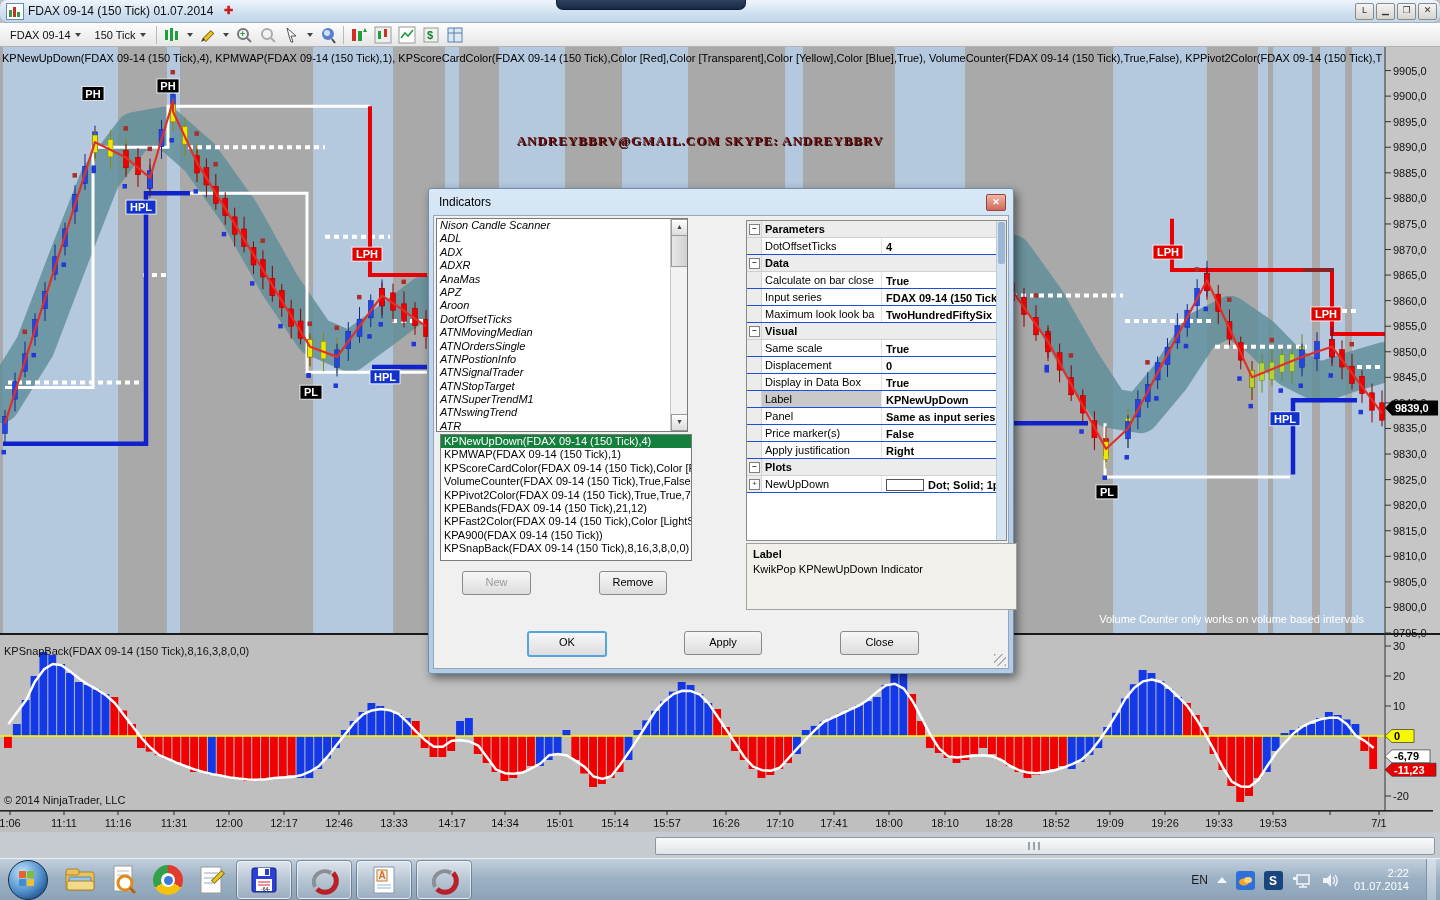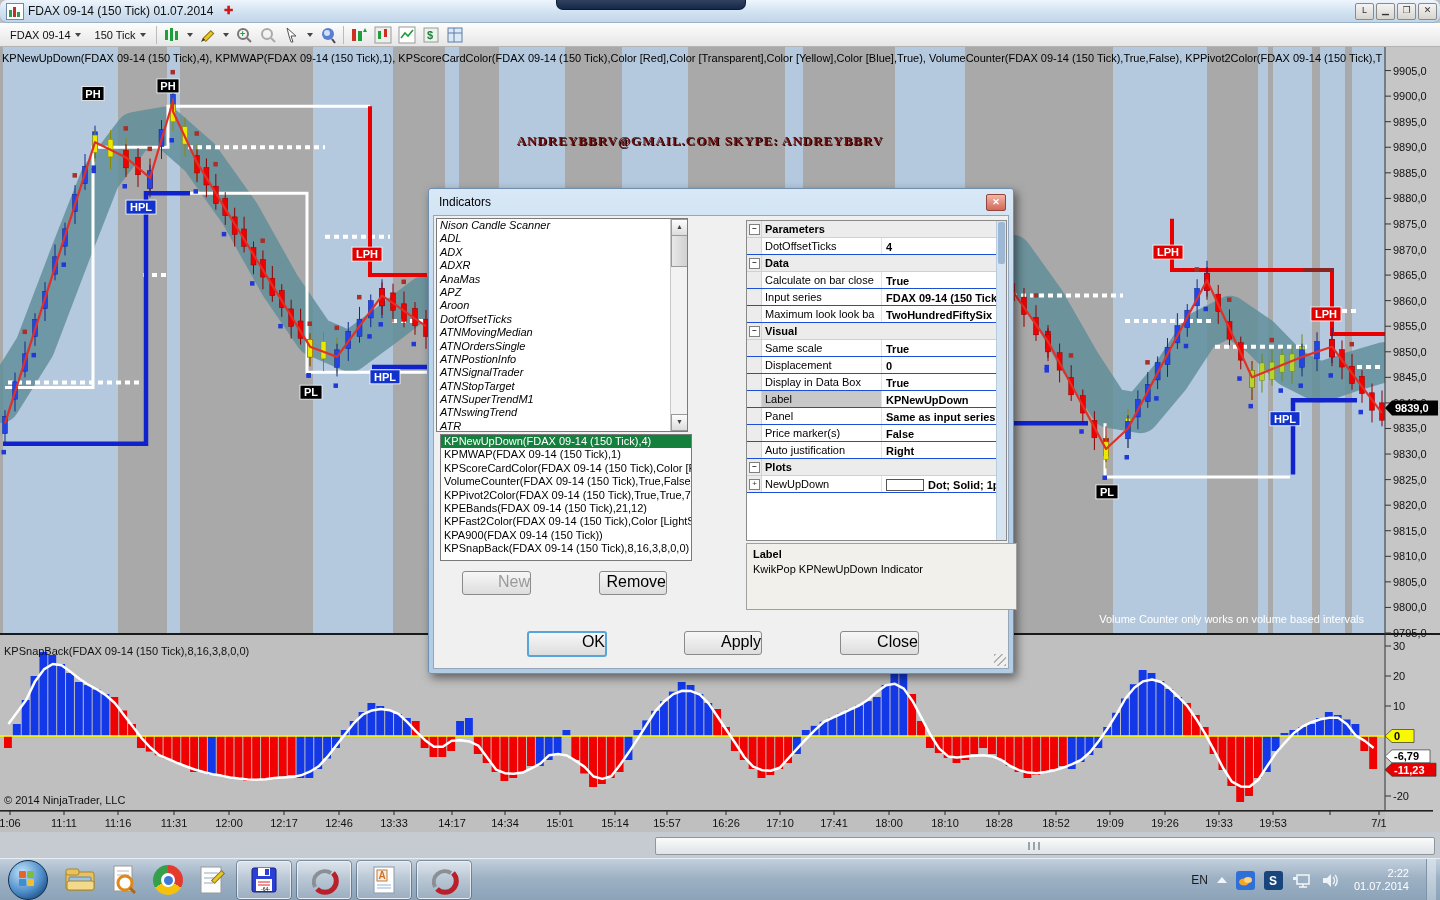--- a/index.html
+++ b/index.html
@@ -72,21 +72,21 @@
   .listbox{position:absolute;background:#fff;border:1px solid #7a7a7a;overflow:hidden;}
   #lb1{left:2px;top:2px;width:250px;height:212px;font-style:italic;}
   #lb2{left:6px;top:218px;width:250px;height:125px;}
   .li{height:13.4px;line-height:13.4px;padding-left:3px;white-space:nowrap;overflow:hidden;font-size:11px;}
   .li.sel{background:#15803d;color:#fff;}
   .lb-scroll{position:absolute;right:0;top:0;width:16px;height:100%;background:#f2f2f2;border-left:1px solid #c8c8c8;}
   .lb-arr{position:absolute;left:0;width:15px;height:15px;background:linear-gradient(#fdfdfd,#dcdcdc);
     border:1px solid #9a9a9a;font-size:7px;text-align:center;line-height:14px;color:#444;}
   .lb-thumb{position:absolute;left:0;top:16px;width:15px;height:30px;background:linear-gradient(90deg,#e8e8e8,#d0d0d0);border:1px solid #9a9a9a;}
   .btn{position:absolute;height:22px;background:linear-gradient(#f7f7f7,#dddddd);border:1px solid #8a8a8a;
-    border-radius:3px;font-size:16px;text-align:right;line-height:20px;}
+    border-radius:3px;font-size:11px;text-align:center;line-height:20px;}
   .btn.disabled{color:#9a9a9a;}
   .btn.focus{border:2px solid #56a4da;line-height:18px;}
   #grid{position:absolute;left:312px;top:4px;width:259px;height:319px;background:#fff;border:1px solid #8a8a8a;overflow:hidden;}
   .grow{display:flex;height:16px;border-bottom:1px solid #1d4ed8;align-items:stretch;font-size:11px;}
   .gmar{width:14px;background:#ececec;border-right:1px solid #d4d4d4;position:relative;flex:none;}
   .pmbox{position:absolute;left:2px;top:3px;width:9px;height:9px;border:1px solid #808080;background:#fff;
     font-size:8px;line-height:7px;text-align:center;color:#333;}
   .glab{width:116px;padding:2px 0 0 3px;border-right:1px solid #e2e2e2;white-space:nowrap;overflow:hidden;flex:none;}
   .gval{flex:1;font-weight:bold;padding:2px 0 0 4px;white-space:nowrap;overflow:hidden;display:flex;align-items:center;gap:4px;}
   .grow.section{background:#ececec;font-weight:bold;border-bottom:1px solid #d0d0d0;}
@@ -945,21 +945,21 @@
           </div>
           <div class="grow">
             <div class="gmar"></div>
             <div class="glab">Price marker(s)</div>
             <div class="gval">
               <span>False</span>
             </div>
           </div>
           <div class="grow">
             <div class="gmar"></div>
-            <div class="glab">Auto justification</div>
+            <div class="glab">Apply justification</div>
             <div class="gval">
               <span>Right</span>
             </div>
           </div>
           <div class="grow section">
             <div class="gmar">
               <div class="pmbox">−</div>
             </div>
             <div class="glab">Plots</div>
           </div>

